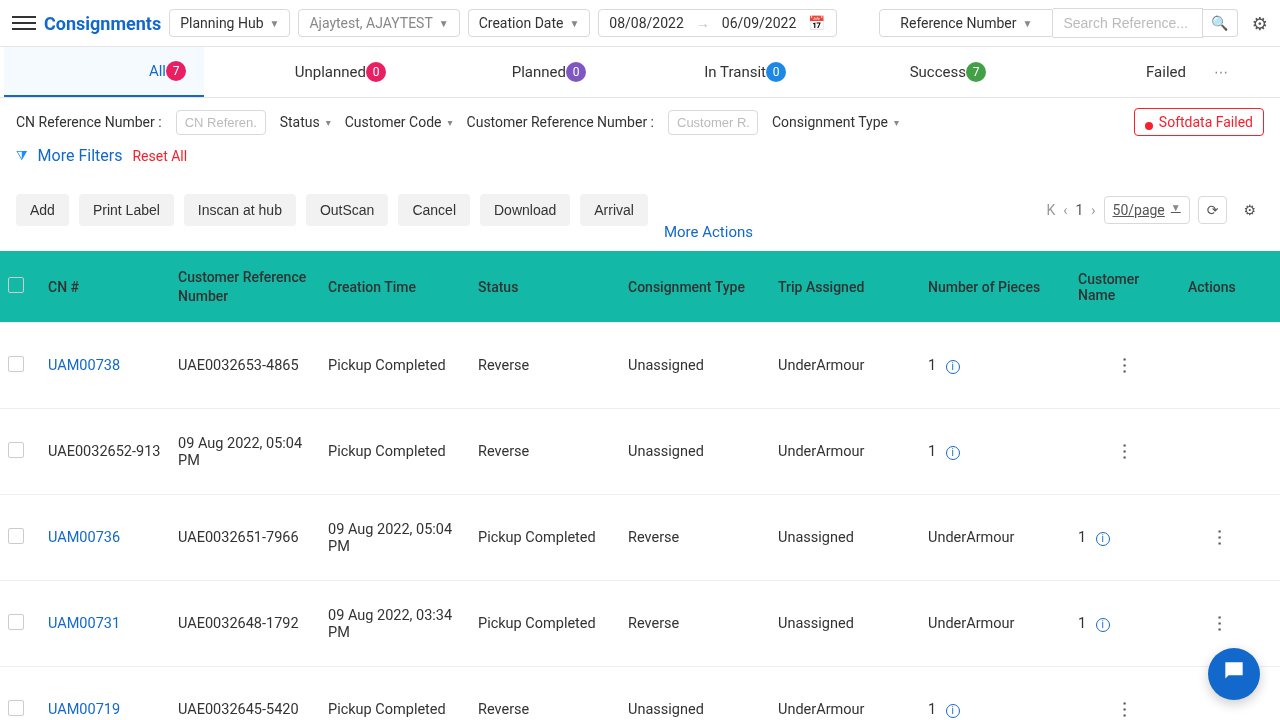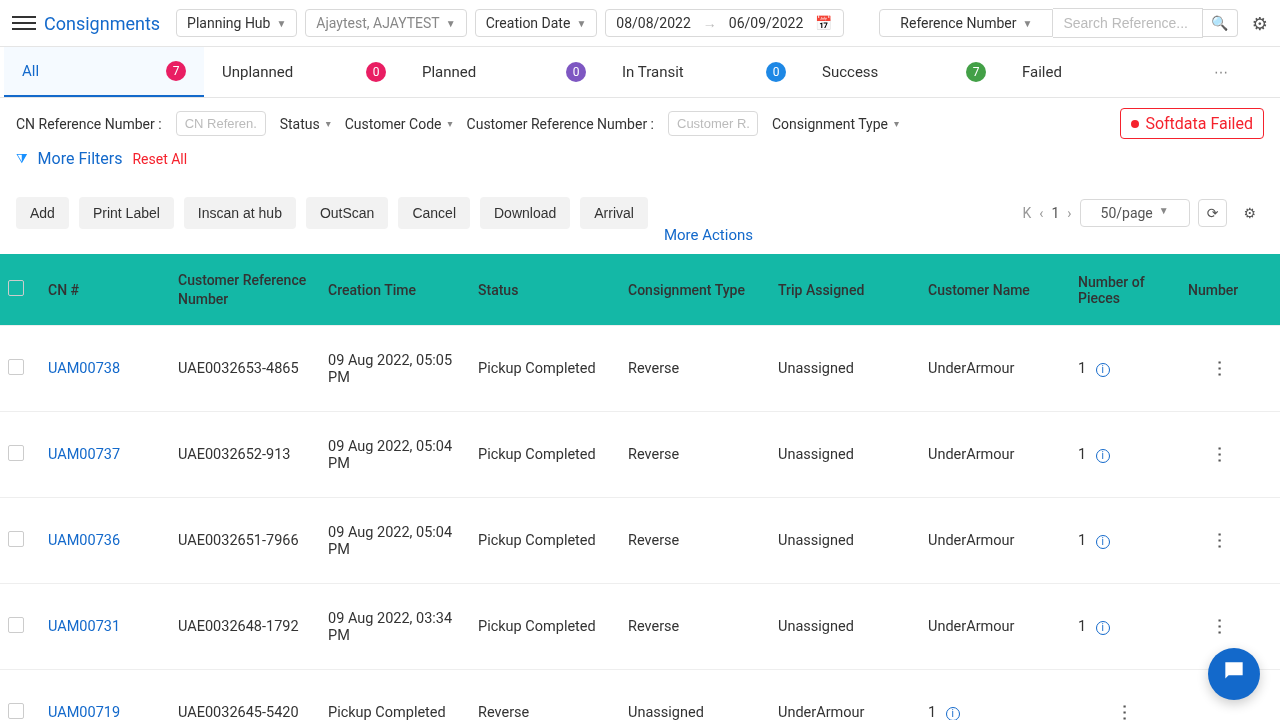--- a/index.html
+++ b/index.html
@@ -29,23 +29,22 @@
     justify-content: center;
     gap: 4px;
     cursor: pointer;
   }
   .hamburger span {
     height: 2px;
     background: #333;
   }
   .page-title {
     color: #1369cb;
-    font-weight: 400;
+    font-weight: 700;
     font-size: 18px;
-    margin-right: 8px;
   }
   .dropdown {
     border: 1px solid #d9d9d9;
     border-radius: 4px;
     padding: 5px 10px;
     display: flex;
     align-items: center;
     gap: 6px;
     cursor: pointer;
     background: #fff;
@@ -110,21 +109,21 @@
   .tabs {
     display: flex;
     align-items: center;
     border-bottom: 1px solid #e5e5e5;
     padding: 0 8px 0 4px;
   }
   .tab {
     padding: 14px 18px;
     display: flex;
     align-items: center;
-    justify-content: space-between;
+    justify-content: flex-end;
     cursor: pointer;
     font-size: 15px;
     color: #333;
     min-width: 200px;
   }
   .tab.active {
     color: #1369cb;
     border-bottom: 2px solid #1369cb;
     background: #f5faff;
   }
@@ -166,24 +165,24 @@
     cursor: pointer;
     font-size: 14px;
   }
   .soft-fail {
     margin-left: auto;
     border: 1px solid #f5222d;
     color: #f5222d;
     border-radius: 4px;
     padding: 5px 10px;
     display: flex;
-    align-items: center;
+    align-items: flex-end;
     gap: 6px;
     cursor: pointer;
-    font-size: 16px;
+    font-size: 14px;
   }
   .soft-fail .dot {
     width: 8px; height: 8px; border-radius: 50%; background: #f5222d;
   }
   
   .more-filters-row {
     display: flex;
     align-items: center;
     padding: 0 16px 10px;
     gap: 10px;
@@ -213,24 +212,25 @@
     align-items: center;
     gap: 8px;
     margin-left: auto;
     font-size: 14px;
     color: #555;
   }
   .pager .pg { cursor: pointer; color: #999; }
   .page-size {
     border: 1px solid #d9d9d9;
     border-radius: 4px;
-    padding: 5px 20px;
+    padding: 5px 8px;
     display: flex;
     gap: 6px;
     cursor: pointer;
+    text-decoration: underline;
   }
   .icon-btn {
     border: 1px solid #d9d9d9;
     border-radius: 4px;
     padding: 5px 8px;
     cursor: pointer;
     color: #555;
     background: #fff;
   }
   
@@ -441,40 +441,38 @@
 
 <div class="table">
   <div class="thead">
     <div><span class="chk"></span></div>
     <div>CN #</div>
     <div class="wrap">Customer Reference Number</div>
     <div>Creation Time</div>
     <div>Status</div>
     <div>Consignment Type</div>
     <div>Trip Assigned</div>
+    <div>Number of Pieces</div>
     <div>Customer Name</div>
-    <div>Number of Pieces</div>
-    <div>Number</div>
+    <div>Actions</div>
   </div>
   <div id="tbody">
       <div class="trow">
         <div><span class="chk"></span></div>
         <div><span class="cn-link">UAM00738</span></div>
         <div>UAE0032653-4865</div>
-        <div>09 Aug 2022, 05:05 PM</div>
         <div>Pickup Completed</div>
         <div>Reverse</div>
         <div>Unassigned</div>
         <div>UnderArmour</div>
         <div>1 <span class="info-icon">i</span></div>
         <div class="row-more"><span>⋯</span></div>
       </div>
       <div class="trow">
         <div><span class="chk"></span></div>
-        <div><span class="cn-link">UAM00737</span></div>
         <div>UAE0032652-913</div>
         <div>09 Aug 2022, 05:04 PM</div>
         <div>Pickup Completed</div>
         <div>Reverse</div>
         <div>Unassigned</div>
         <div>UnderArmour</div>
         <div>1 <span class="info-icon">i</span></div>
         <div class="row-more"><span>⋯</span></div>
       </div>
       <div class="trow">

